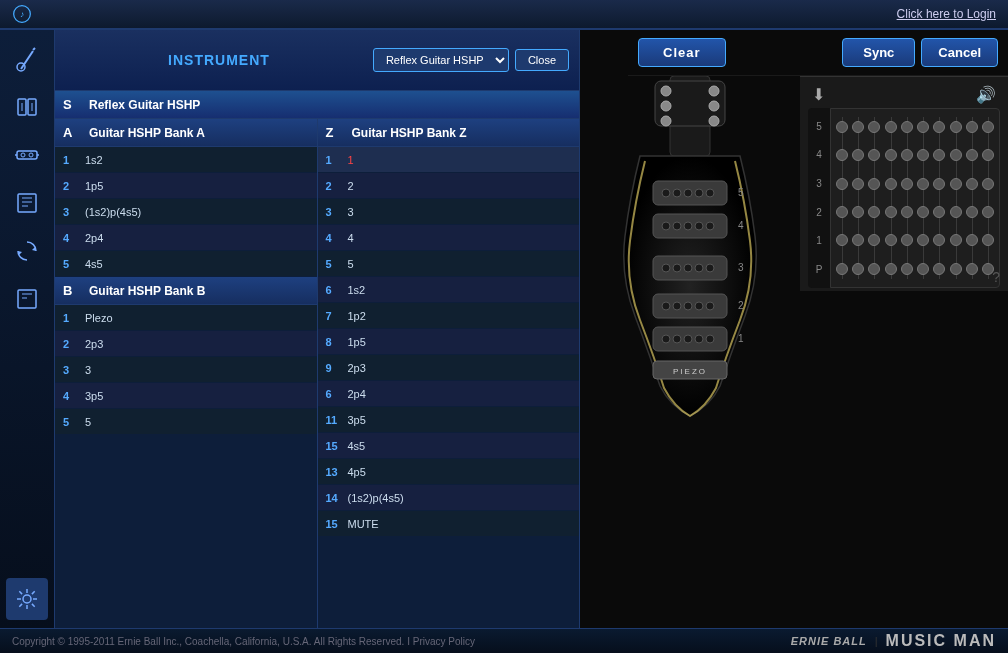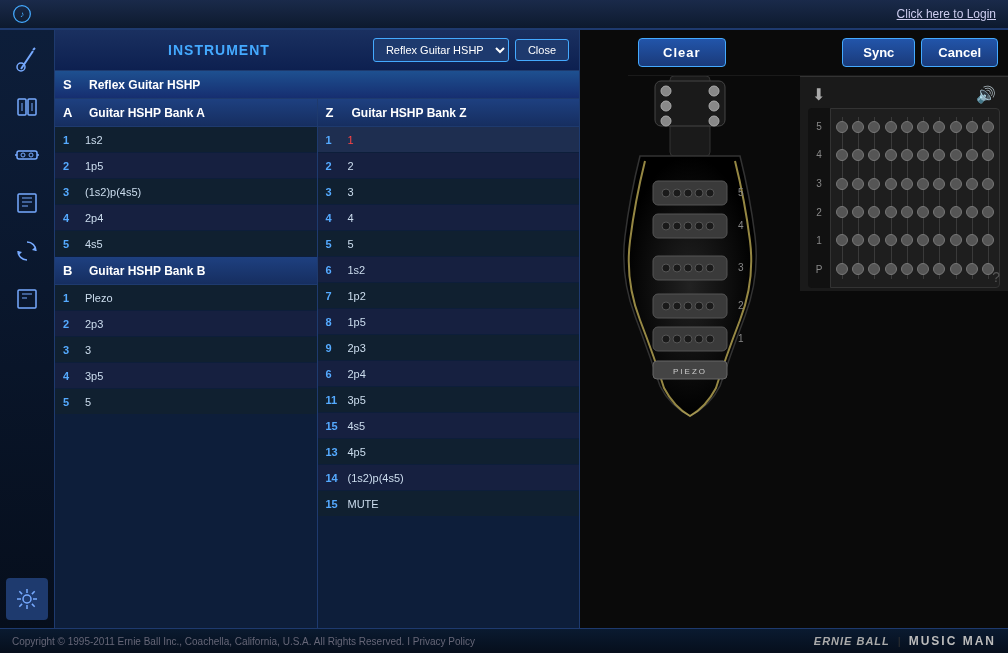--- a/index.html
+++ b/index.html
@@ -74,21 +74,21 @@
       width: 525px;
       background: #0d1e3a;
       border-right: 1px solid #1e3a6e;
       display: flex;
       flex-direction: column;
     }
 
     
     #instrument-header {
       background: linear-gradient(180deg, #1a3060 0%, #0d2050 100%);
-      padding: 8px 10px;
+      padding: 18px 10px;
       display: flex;
       align-items: center;
       justify-content: space-between;
       border-bottom: 1px solid #1e3a6e;
     }
     #instrument-title {
       color: #4af;
       font-size: 14px;
       font-weight: bold;
       letter-spacing: 1px;
@@ -720,15 +720,15 @@
     </div>
   </div>
 
 </div>
 
 <div id="footer">
   <span style="color:#667;font-size:10px;">Copyright © 1995-2011 Ernie Ball Inc., Coachella, California, U.S.A. All Rights Reserved. I Privacy Policy</span>
   <div id="footer-logos">
     <span style="color:#aaa;font-size:11px;font-weight:bold;letter-spacing:1px;font-style:italic;">ERNIE BALL</span>
     <span style="color:#333;font-size:11px;">|</span>
-    <span style="color:#bbb;font-size:12px;font-weight:bold;letter-spacing:2px;">MUSIC MAN</span>
+    <span style="color:#bbb;font-size:16px;font-weight:bold;letter-spacing:2px;">MUSIC MAN</span>
   </div>
 </div>
 
 </body></html>

